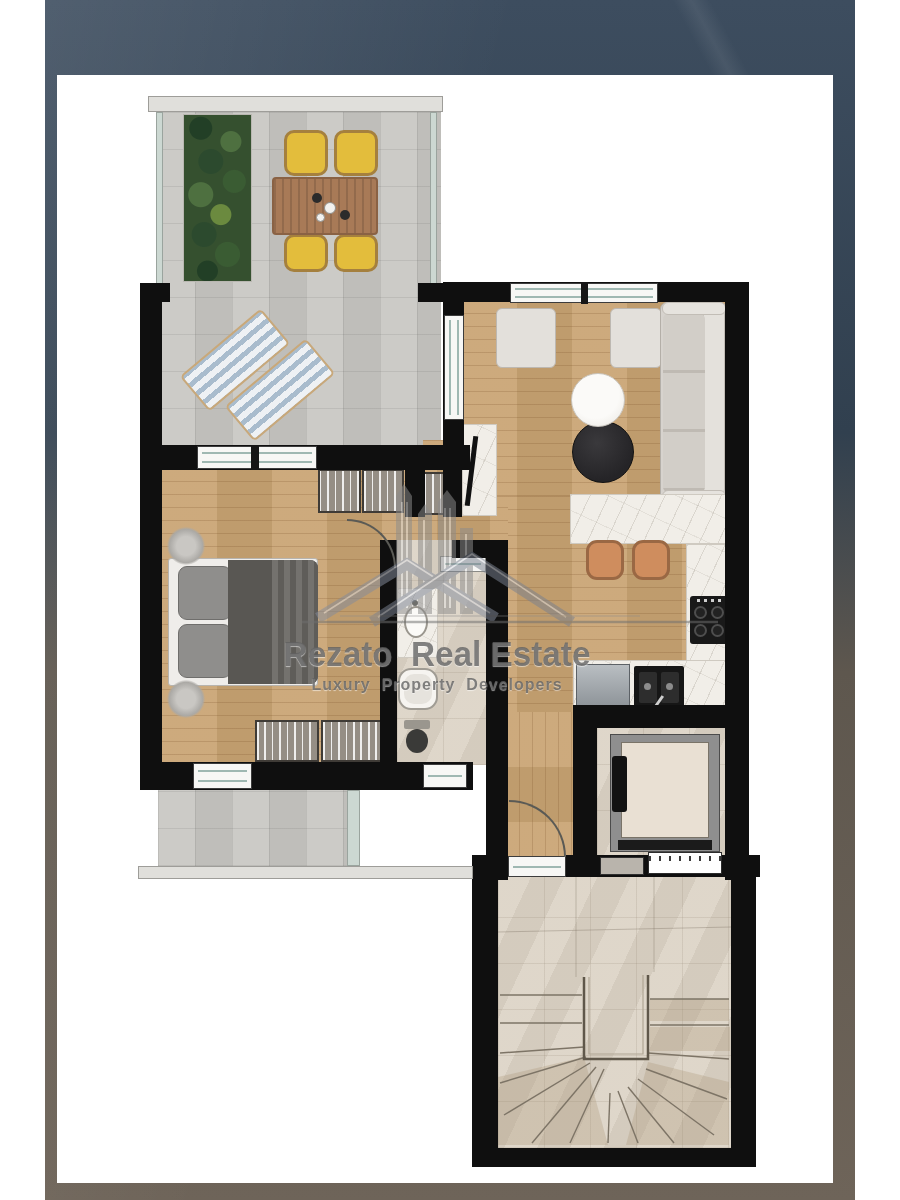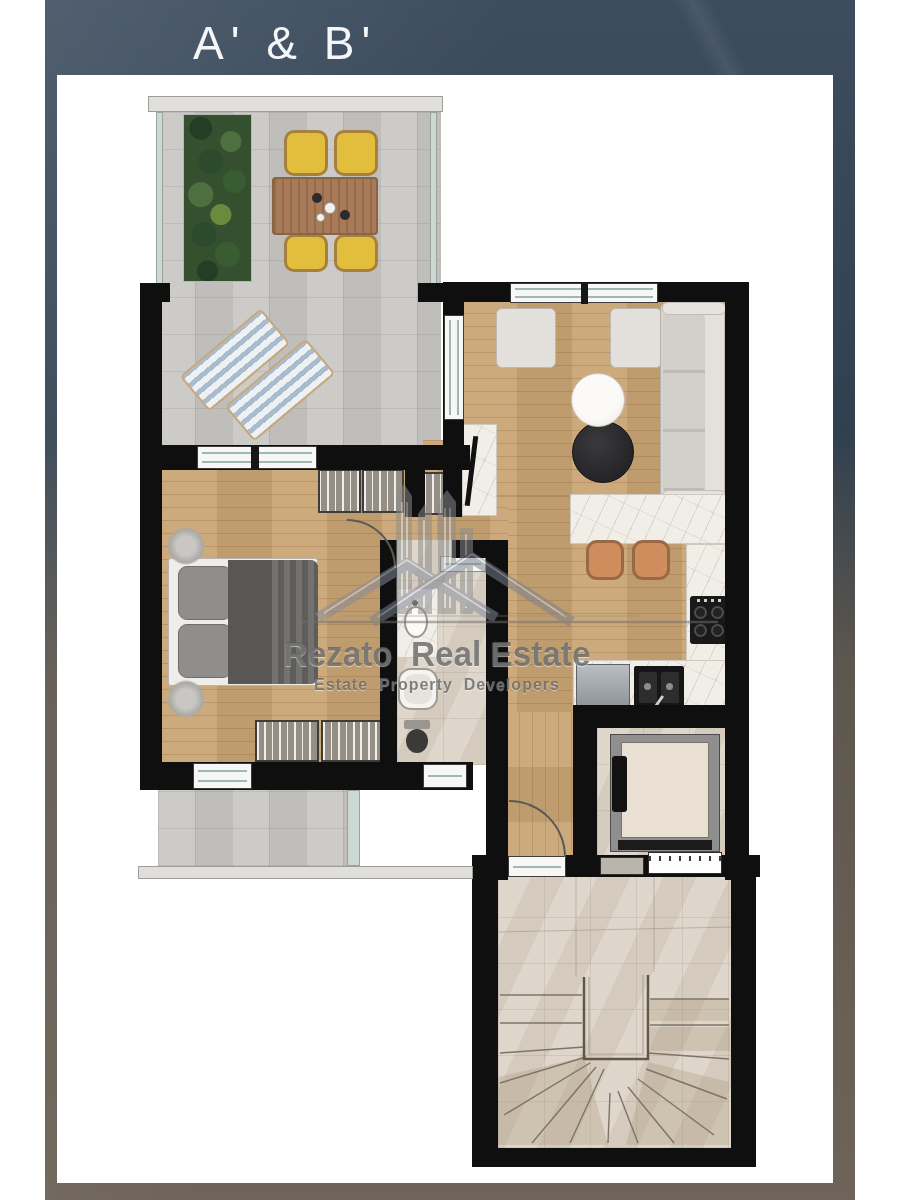--- a/index.html
+++ b/index.html
@@ -58,21 +58,20 @@
   .wm{color:rgba(95,95,95,.78);text-shadow:0 1px 1px rgba(255,255,255,.55);white-space:pre;}
 </style>
 </head>
 <body>
 
 <div id="stage">
 
   <div class="a" id="frame"></div>
   <div class="a" id="streak"></div>
   <div class="a" id="canvas"></div>
-  <div class="a" id="title">A' &amp; B'</div>
 
   <div class="a tile-gray" style="left:158px;top:112px;width:283px;height:334px"></div>
   <div class="a wood-h" style="left:462px;top:300px;width:265px;height:196px"></div>
   <div class="a wood-h" style="left:462px;top:496px;width:226px;height:168px"></div>
   <div class="a wood-h" style="left:462px;top:664px;width:113px;height:48px"></div>
   <div class="a wood-v" style="left:506px;top:712px;width:67px;height:145px"></div>
   <div class="a wood-h" style="left:380px;top:507px;width:128px;height:53px"></div>
   <div class="a wood-h" style="left:423px;top:440px;width:20px;height:32px"></div>
   <div class="a wood-h" style="left:162px;top:468px;width:283px;height:294px"></div>
   <div class="a tile-beige" style="left:397px;top:540px;width:91px;height:225px"></div>
@@ -276,15 +275,15 @@
       <line x1="166" y1="52" x2="166" y2="126"></line>
     </g>
     <path d="M18,136 L107,82 L196,136" fill="none" stroke="#848c9c" stroke-width="11"></path>
     <path d="M24,131 L107,78 L190,131" fill="none" stroke="#d9dbe2" stroke-width="1.6"></path>
     <path d="M72,140 L172,76 L272,140" fill="none" stroke="#79818f" stroke-width="11"></path>
     <path d="M78,135 L172,72 L266,135" fill="none" stroke="#d9dbe2" stroke-width="1.6"></path>
     <line x1="2" y1="140" x2="418" y2="140" stroke="#6f6f6f" stroke-width="2.5"></line>
     <line x1="40" y1="134" x2="340" y2="134" stroke="#8a8a8a" stroke-width="1.2"></line>
   </svg>
   <div class="a wm" style="left:237px;top:634px;width:400px;text-align:center;font-size:35px;font-weight:800;transform:scaleX(.95)">Rezato  Real Estate</div>
-  <div class="a wm" style="left:237px;top:676px;width:400px;text-align:center;font-size:16px;font-weight:700;letter-spacing:1px">Estate  Property  Developers</div>
+  <div class="a wm" style="left:237px;top:676px;width:400px;text-align:center;font-size:16px;font-weight:700;letter-spacing:1px">Luxury  Property  Developers</div>
 
 </div>
 
 </body></html>

